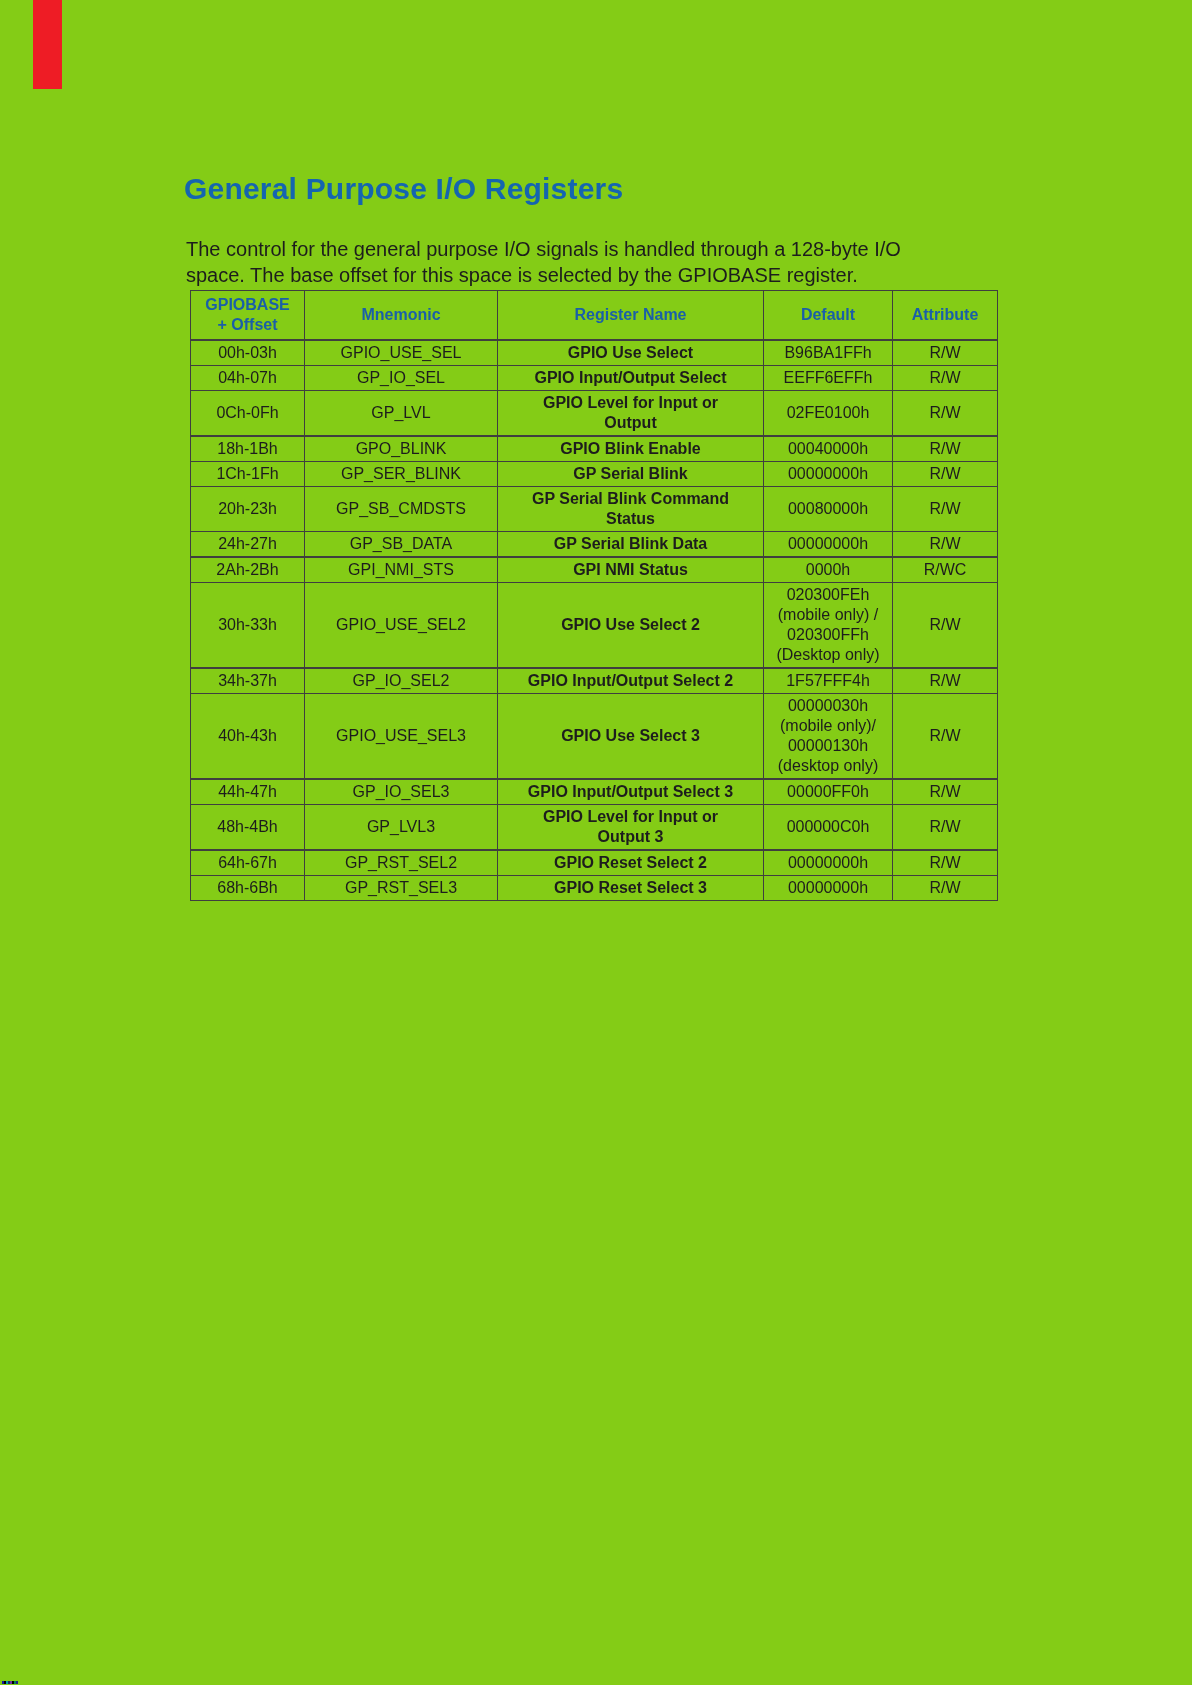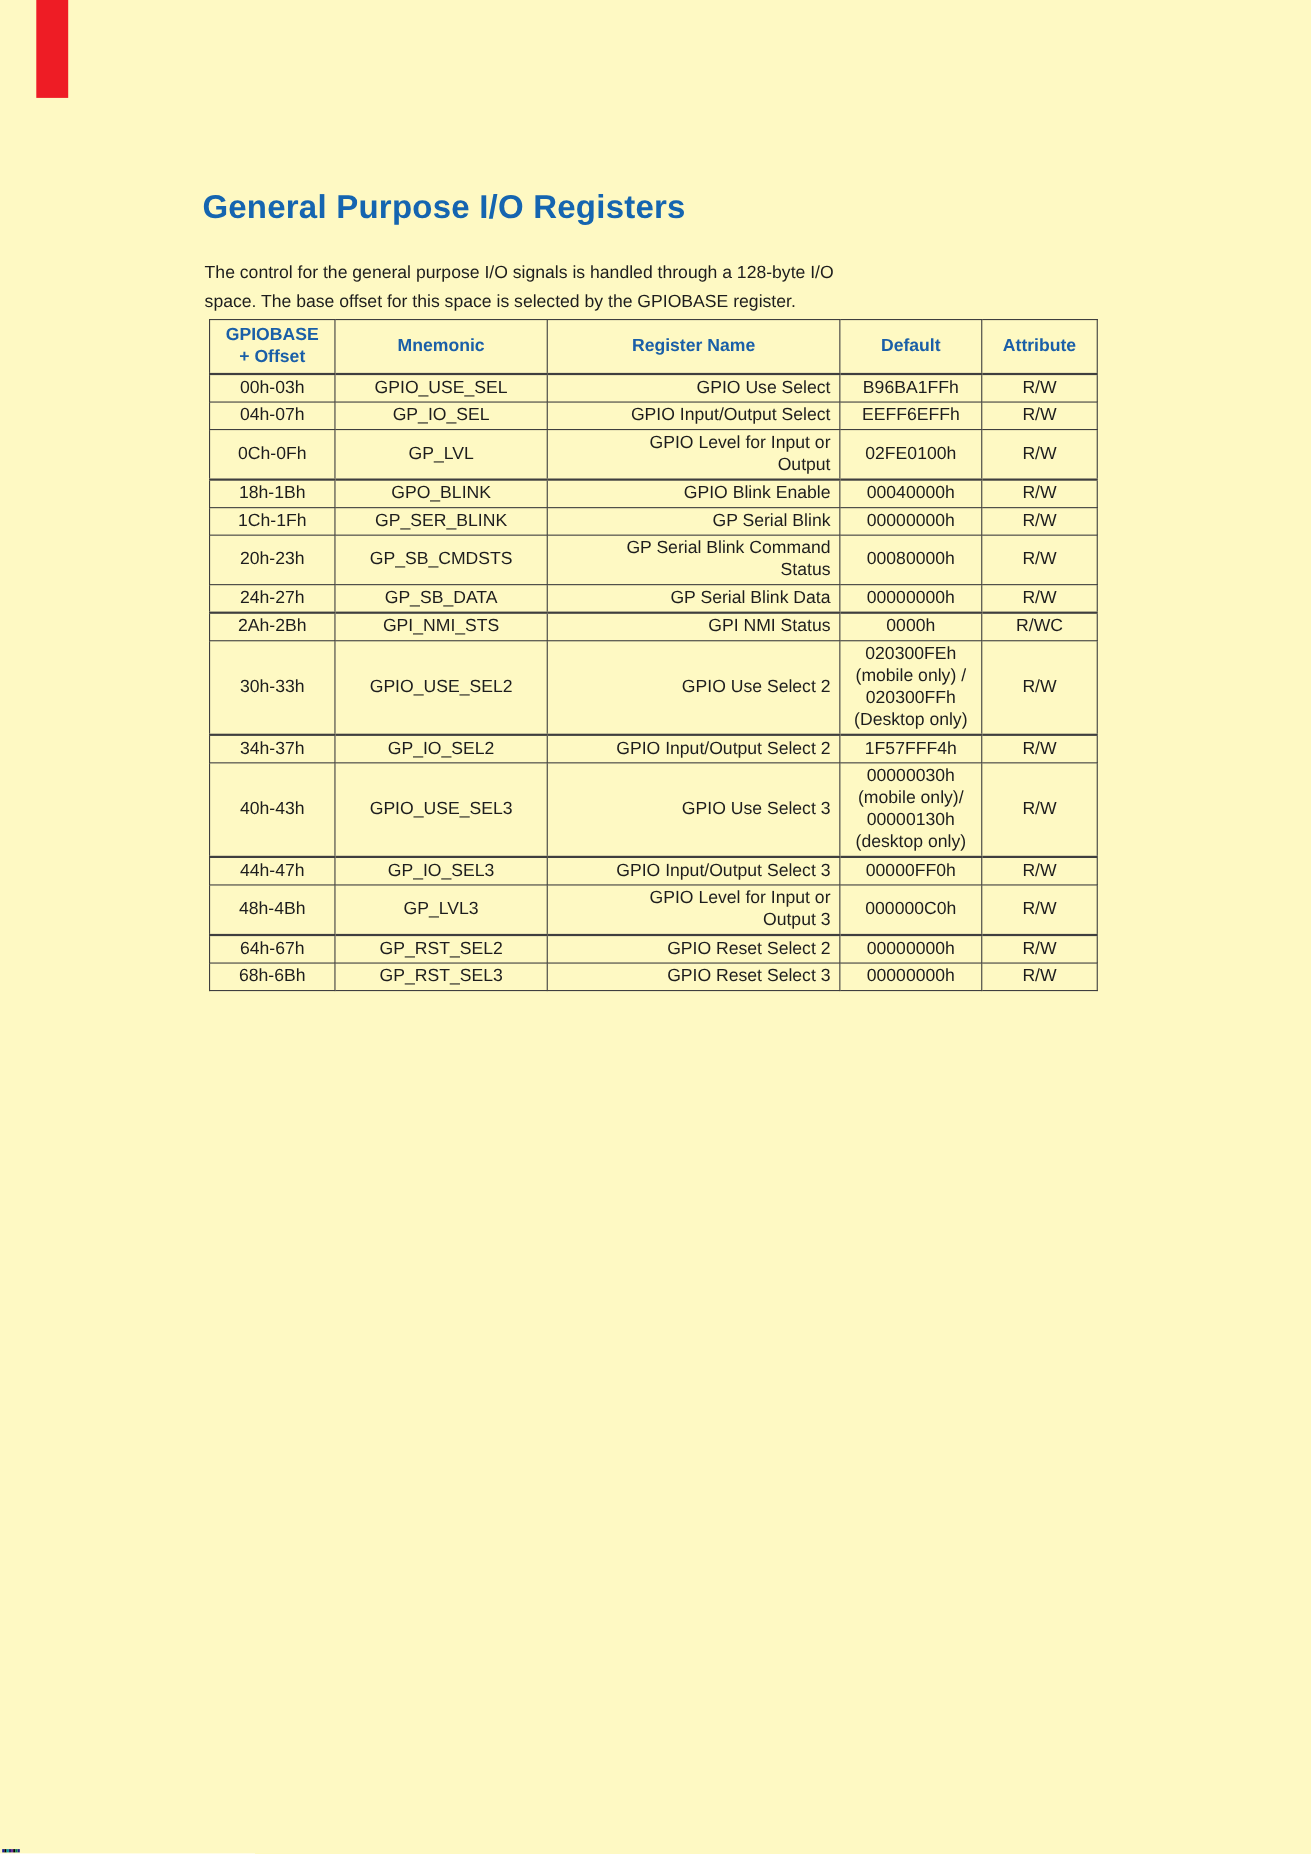--- a/index.html
+++ b/index.html
@@ -6,54 +6,54 @@
     --blue-title:#1565b0;
     --blue-header:#1a5fa8;
     --text:#1d1d1d;
     --border:#3f3f3f;
     --red:#ee1c25;
   }
   html,body{margin:0;padding:0;background:#fff;}
   .page{
     position:relative;
     width:1192px;height:1685px;
-    background:#fef9c3;
+    background:#84cc16;
     font-family:"Liberation Sans",sans-serif;
     overflow:hidden;
   }
   .red-bar{
     position:absolute;left:33px;top:0;width:29px;height:89px;
     background:var(--red);
   }
   .title{
     position:absolute;left:184px;top:172px;
     font-size:30px;font-weight:bold;color:var(--blue-title);
     letter-spacing:0.2px;white-space:nowrap;
   }
   .para{
     position:absolute;left:186px;top:236px;
-    font-size:16px;line-height:26px;color:var(--text);
+    font-size:20px;line-height:26px;color:var(--text);
     white-space:nowrap;
   }
   table.gpio{
     position:absolute;left:190px;top:290px;
     border-collapse:collapse;table-layout:fixed;width:807px;
   }
   table.gpio th,table.gpio td{
     border:1px solid var(--border);
     font-size:16px;line-height:20px;color:var(--text);
     padding:2px 8px;vertical-align:middle;
     white-space:pre-line;overflow:hidden;
   }
   table.gpio th{
     color:var(--blue-header);font-weight:bold;text-align:center;
     padding:4px 2px;border-bottom-width:2px;
   }
   td.center{text-align:center;}
-  td.left{text-align:right;}
+  td.left{text-align:center;font-weight:bold;}
   tr.thick td{border-bottom-width:2px;}
   .edge-strip{
     position:absolute;left:2px;top:1681px;height:3px;
     display:flex;
   }
   .edge-strip span{display:block;width:2px;height:3px;}
 </style>
 </head>
 <body>
 

